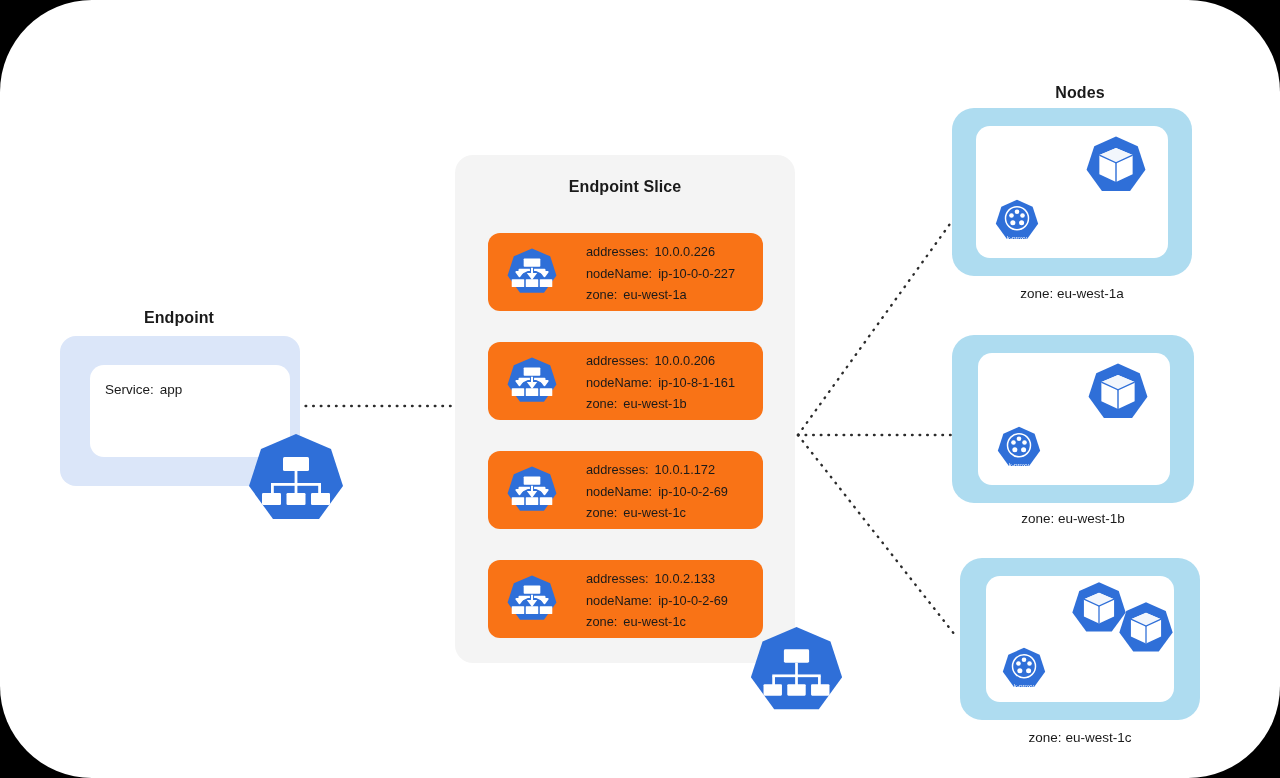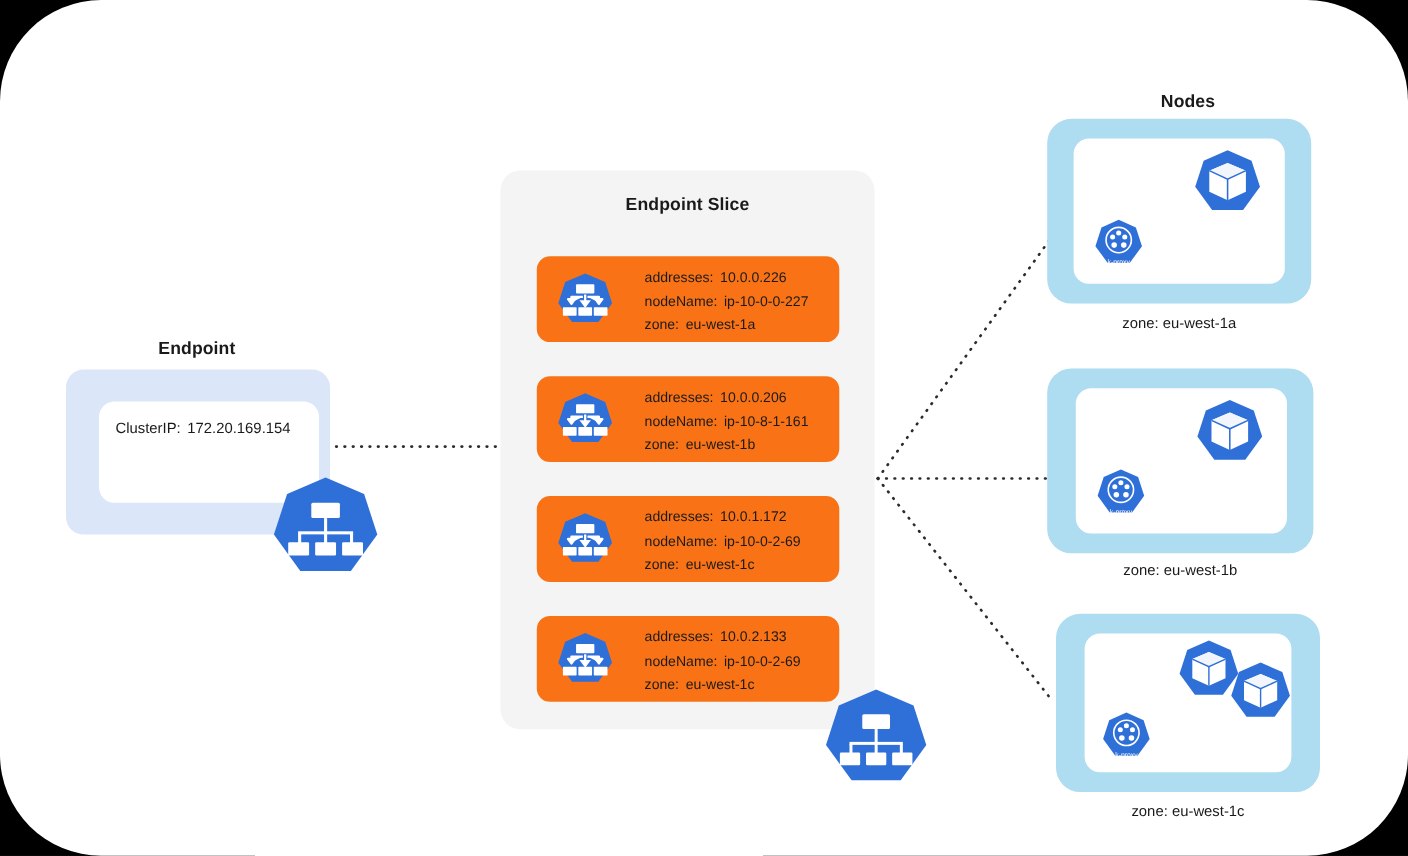--- a/index.html
+++ b/index.html
@@ -159,21 +159,21 @@
 
   <div id="service-group">
 
     <div class="caption" id="service-caption">Endpoint</div>
 
     <div id="service-outer"></div>
     <div id="service-inner"></div>
 
     <div id="service-fields">
       <div class="svc-row">
-        <span class="k">ClusterIP:</span><span class="v">172.20.169.154</span>
+        <span class="k">Service:</span><span class="v">app</span>
       </div>
     </div>
 
     <span id="service-k8s-icon" class="icon-wrap">
       <svg width="100" height="100" viewBox="0 0 100 100" xmlns="http://www.w3.org/2000/svg">
         <polygon points="50,3 85,18 97,55 73,88 27,88 3,55 15,18" fill="#2f6fd8"></polygon>
         <rect x="37" y="26" width="26" height="14" rx="1.5" fill="#ffffff"></rect>
         <rect x="48.6" y="40" width="2.8" height="13" fill="#ffffff"></rect>
         <rect x="25" y="52" width="50" height="2.8" fill="#ffffff"></rect>
         <rect x="25" y="54" width="2.8" height="9" fill="#ffffff"></rect>

